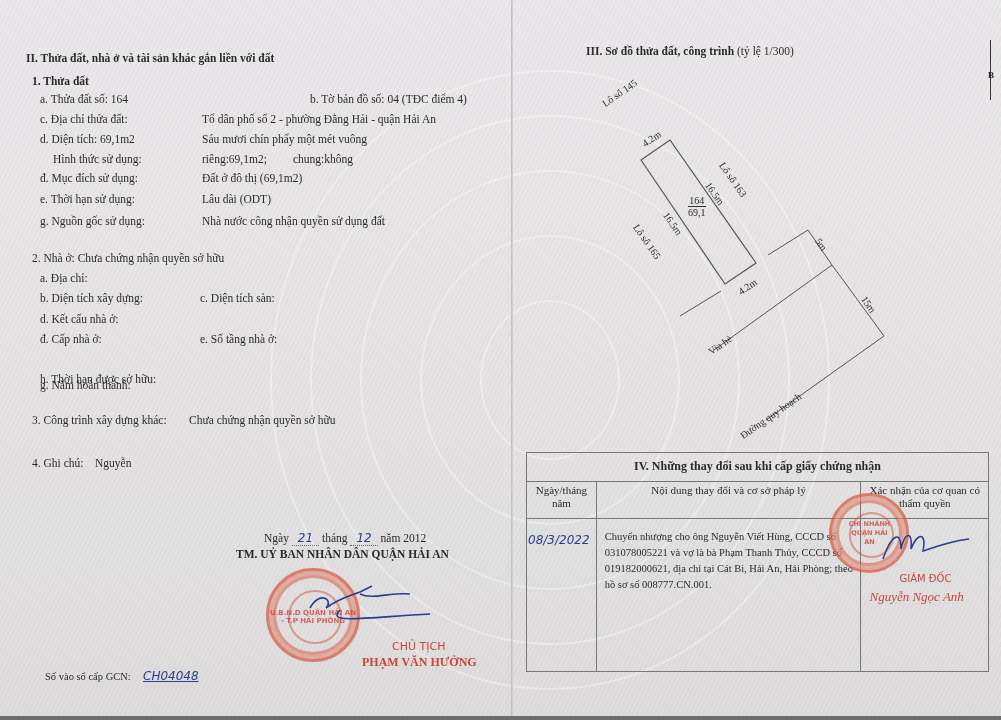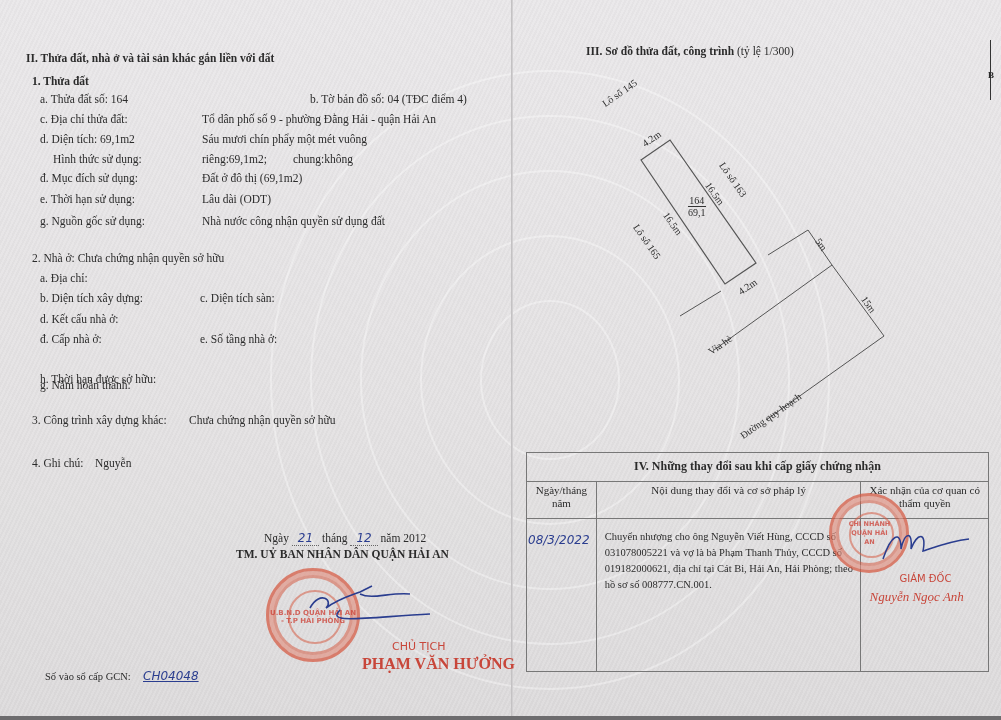--- a/index.html
+++ b/index.html
@@ -90,21 +90,21 @@
 
 <div class="fold"></div>
 
 <div class="abs t b" style="left:26px;top:52px;">II. Thửa đất, nhà ở và tài sản khác gắn liền với đất</div>
 <div class="abs t b" style="left:32px;top:75px;text-align:right;">1. Thửa đất</div>
 
 <div class="abs t" style="left:40px;top:93px;">a. Thửa đất số: 164</div>
 <div class="abs t" style="left:310px;top:93px;">b. Tờ bản đồ số: 04 (TĐC điểm 4)</div>
 
 <div class="abs t" style="left:40px;top:113px;">c. Địa chỉ thửa đất:</div>
-<div class="abs t" style="left:202px;top:113px;">Tổ dân phố số 9 - phường Đằng Hải - quận Hải An</div>
+<div class="abs t" style="left:202px;top:113px;">Tổ dân phố số 2 - phường Đằng Hải - quận Hải An</div>
 
 <div class="abs t" style="left:40px;top:133px;">d. Diện tích: 69,1m2</div>
 <div class="abs t" style="left:202px;top:133px;">Sáu mươi chín phẩy một mét vuông</div>
 
 <div class="abs t" style="left:53px;top:153px;">Hình thức sử dụng:</div>
 <div class="abs t" style="left:202px;top:153px;">riêng:69,1m2;</div>
 <div class="abs t" style="left:293px;top:153px;">chung:không</div>
 
 <div class="abs t" style="left:40px;top:172px;">đ. Mục đích sử dụng:</div>
 <div class="abs t" style="left:202px;top:172px;">Đất ở đô thị (69,1m2)</div>
@@ -145,21 +145,21 @@
 
 <div class="stamp" style="left:266px;top:568px;width:88px;height:88px;">
   <div class="inner"></div>
   <div class="stamp-text" style="top:38px;">U.B.N.D QUẬN HẢI AN - T.P HẢI PHÒNG</div>
 </div>
 <svg class="abs" style="left:300px;top:578px;" width="140" height="50">
   <path d="M10 30 C 20 12, 34 22, 26 30 C 40 20, 50 18, 60 14 L 72 8 M 60 16 C 72 22, 90 14, 110 16 M 40 32 C 26 46, 60 40, 130 36" fill="none" stroke="#2a3d8f" stroke-width="1.6"></path>
 </svg>
 
 <div class="abs red" style="left:392px;top:640px;font-size:11px;font-family:'DejaVu Sans',sans-serif;">CHỦ TỊCH</div>
-<div class="abs red b" style="left:362px;top:655px;font-size:16px;">PHẠM VĂN HƯỞNG</div>
+<div class="abs red b" style="left:362px;top:655px;font-size:12px;">PHẠM VĂN HƯỞNG</div>
 
 <div class="abs t" style="left:45px;top:671px;font-size:10.5px;">Số vào sổ cấp GCN:</div>
 <div class="abs hw" style="left:143px;top:669px;text-decoration:underline;">CH04048</div>
 
 <div class="abs t" style="left:586px;top:45px;">
   <span class="b">III. Sơ đồ thửa đất, công trình</span>
   <span>(tỷ lệ 1/300)</span>
 </div>
 
 <div class="north"></div>

